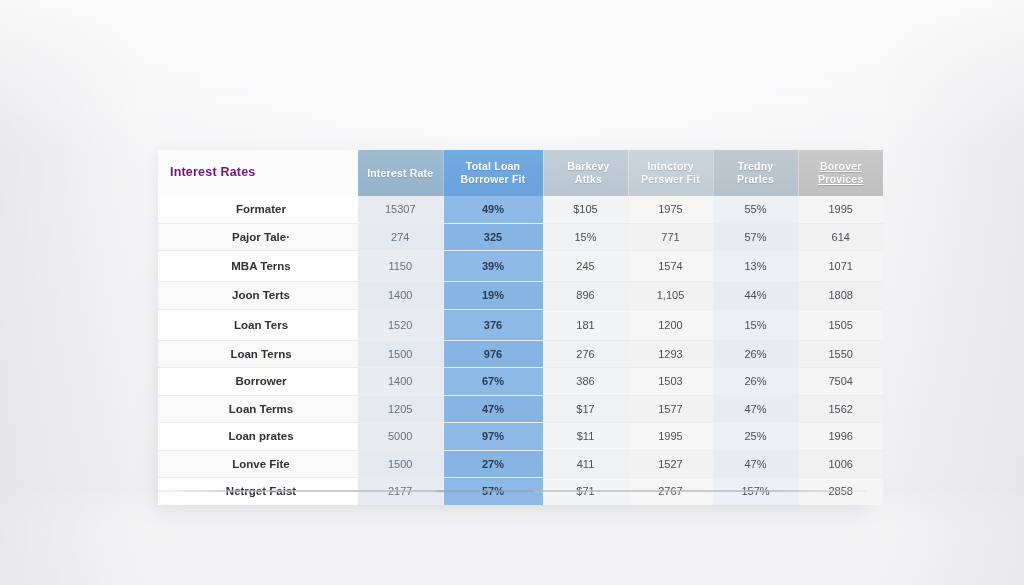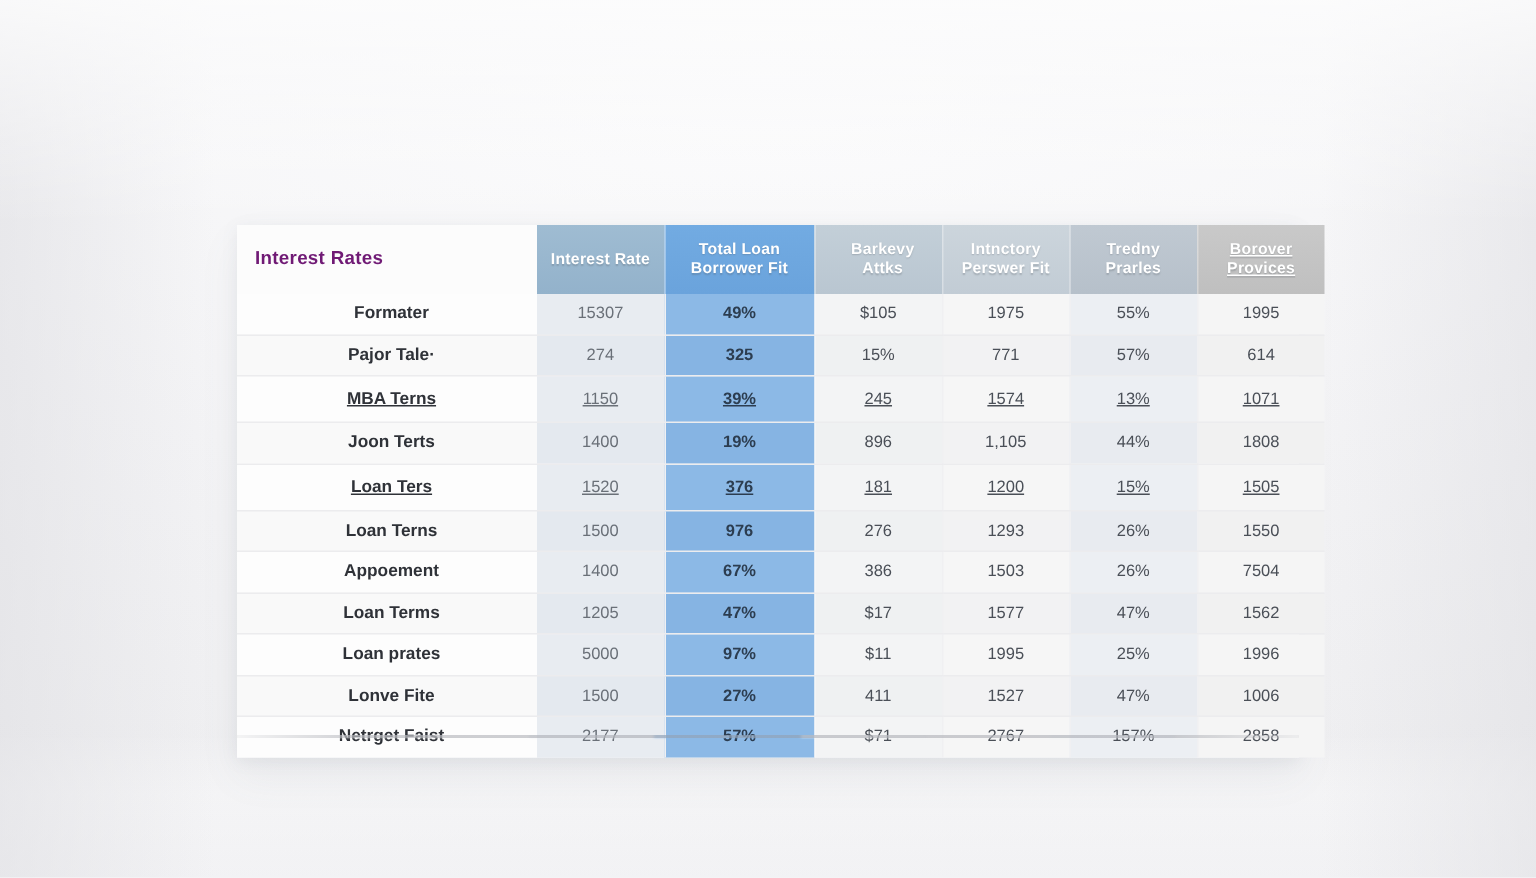--- a/index.html
+++ b/index.html
@@ -112,21 +112,21 @@
   tbody td.c6 { background: #f5f5f5; border-right:none; }
 
   tbody tr.alt td.c1 { background: #e4e9ef; }
   tbody tr.alt td.c2 { background: #86b4e3; }
   tbody tr.alt td.c3 { background: #eff1f2; }
   tbody tr.alt td.c4 { background: #f2f2f3; }
   tbody tr.alt td.c5 { background: #e8ebf0; }
   tbody tr.alt td.c6 { background: #f1f1f1; }
   tbody tr.alt td.cell-label { background: #f9f9f9; }
 
-  tbody tr.tall td { height: 30px; text-decoration: underline; }
+  tbody tr.tall td { height: 30px; }
   tbody tr:last-child td { border-bottom: none; }
 
   
   #table-reflection {
     position: absolute;
     left: 158px;
     top: 490px;
     width: 708px;
     height: 58px;
     overflow: hidden;
@@ -252,21 +252,21 @@
         <tr class="alt">
           <td class="cell-label">Loan Terns</td>
           <td class="c1">1500</td>
           <td class="c2">976</td>
           <td class="c3">276</td>
           <td class="c4">1293</td>
           <td class="c5">26%</td>
           <td class="c6">1550</td>
         </tr>
         <tr>
-          <td class="cell-label">Appoement</td>
+          <td class="cell-label">Borrower</td>
           <td class="c1">1400</td>
           <td class="c2">67%</td>
           <td class="c3">386</td>
           <td class="c4">1503</td>
           <td class="c5">26%</td>
           <td class="c6">7504</td>
         </tr>
         <tr class="alt">
           <td class="cell-label">Loan Terms</td>
           <td class="c1">1205</td>

